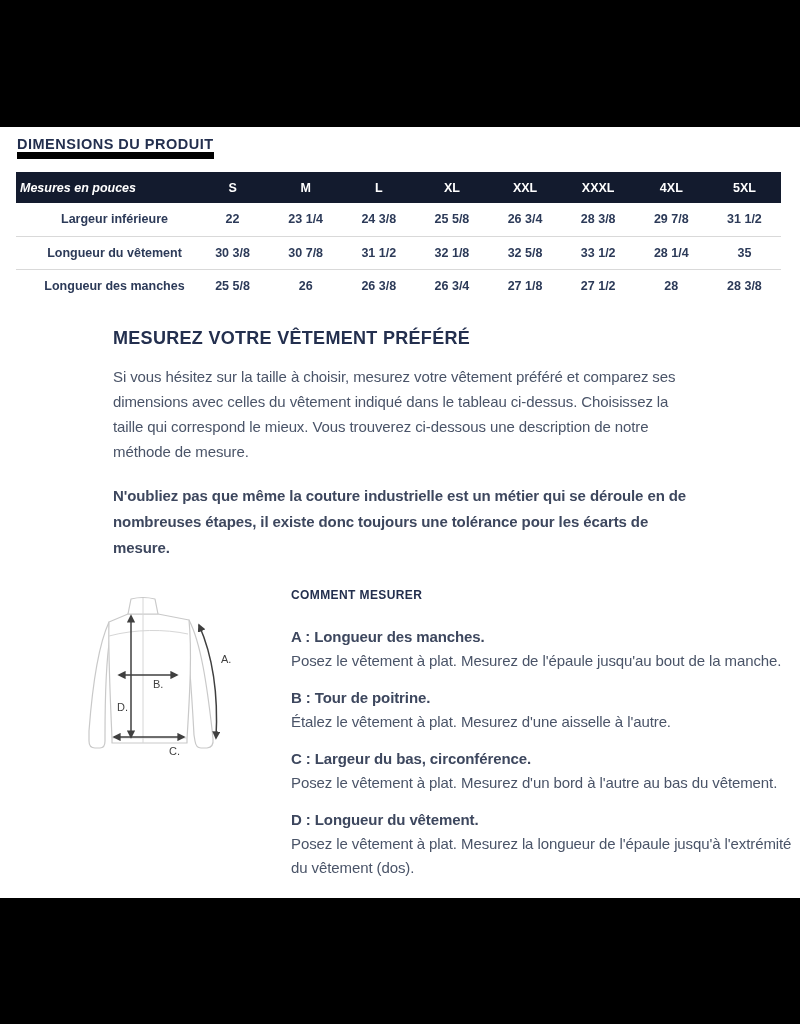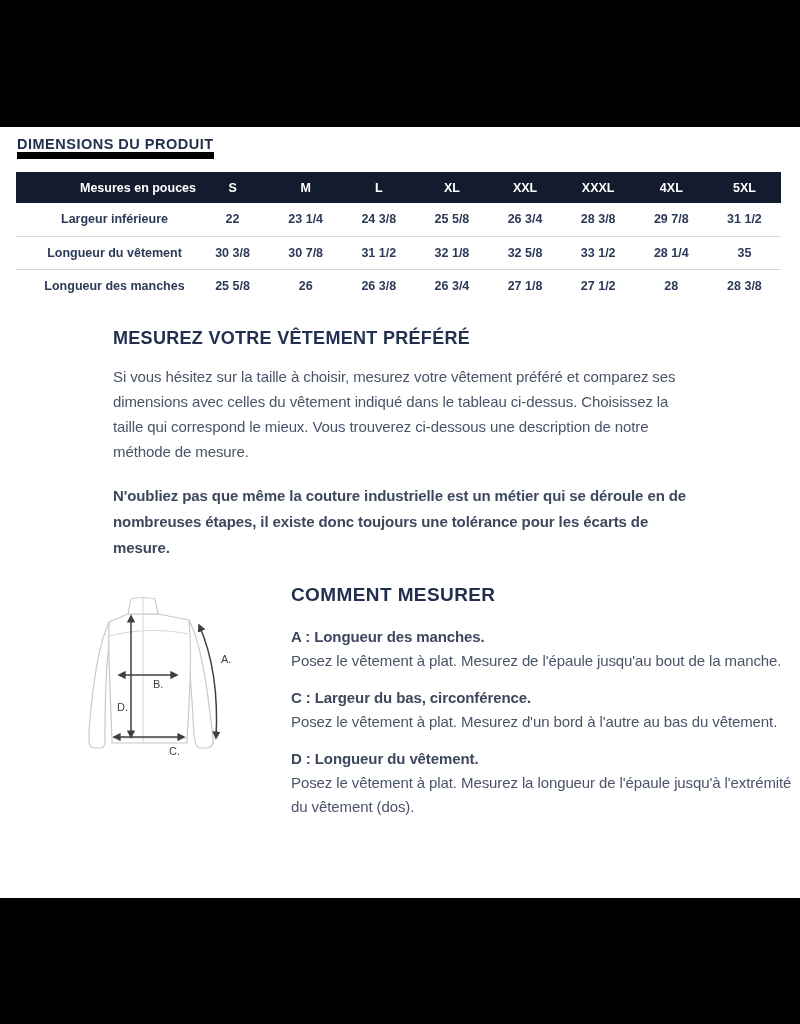--- a/index.html
+++ b/index.html
@@ -37,23 +37,24 @@
   table.size-table th {
     background: #131b2e;
     color: #ffffff;
     font-size: 12.5px;
     font-weight: 700;
     height: 31px;
     text-align: center;
     padding: 0;
   }
   table.size-table th.label-col {
-    text-align: right;
-    padding-left: 17px;
+    text-align: left;
+    padding-left: 4px;
     width: 180px;
+    font-style: italic;
   }
   table.size-table td {
     height: 33px;
     text-align: center;
     font-size: 12.5px;
     font-weight: 700;
     color: #2c3a58;
     padding: 0;
   }
   table.size-table td.row-label {
@@ -92,21 +93,21 @@
   .measure-right {
     margin-left: 54px;
     width: 505px;
     color: #4a5468;
     font-size: 15px;
     line-height: 24px;
     letter-spacing: -0.1px;
   }
   .measure-right h3 {
     margin: 6px 0 18px 0;
-    font-size: 19px;
+    font-size: 12px;
     font-weight: 800;
     letter-spacing: 0.4px;
     color: #232f4e;
   }
   .measure-item { margin-bottom: 13px; }
   .measure-item .item-title {
     margin: 0;
     font-weight: 700;
     color: #3d475e;
   }
@@ -221,20 +222,24 @@
     </div>
 
     <div class="measure-right">
       <h3>COMMENT MESURER</h3>
       <div>
           <div class="measure-item">
             <p class="item-title">A : Longueur des manches.</p>
             <p class="item-desc">Posez le vêtement à plat. Mesurez de l'épaule jusqu'au bout de la manche.</p>
           </div>
           <div class="measure-item">
+            <p class="item-title">B : Tour de poitrine.</p>
+            <p class="item-desc">Étalez le vêtement à plat. Mesurez d'une aisselle à l'autre.</p>
+          </div>
+          <div class="measure-item">
             <p class="item-title">C : Largeur du bas, circonférence.</p>
             <p class="item-desc">Posez le vêtement à plat. Mesurez d'un bord à l'autre au bas du vêtement.</p>
           </div>
           <div class="measure-item">
             <p class="item-title">D : Longueur du vêtement.</p>
             <p class="item-desc">Posez le vêtement à plat. Mesurez la longueur de l'épaule jusqu'à l'extrémité du vêtement (dos).</p>
           </div>
         </div>
     </div>
 

